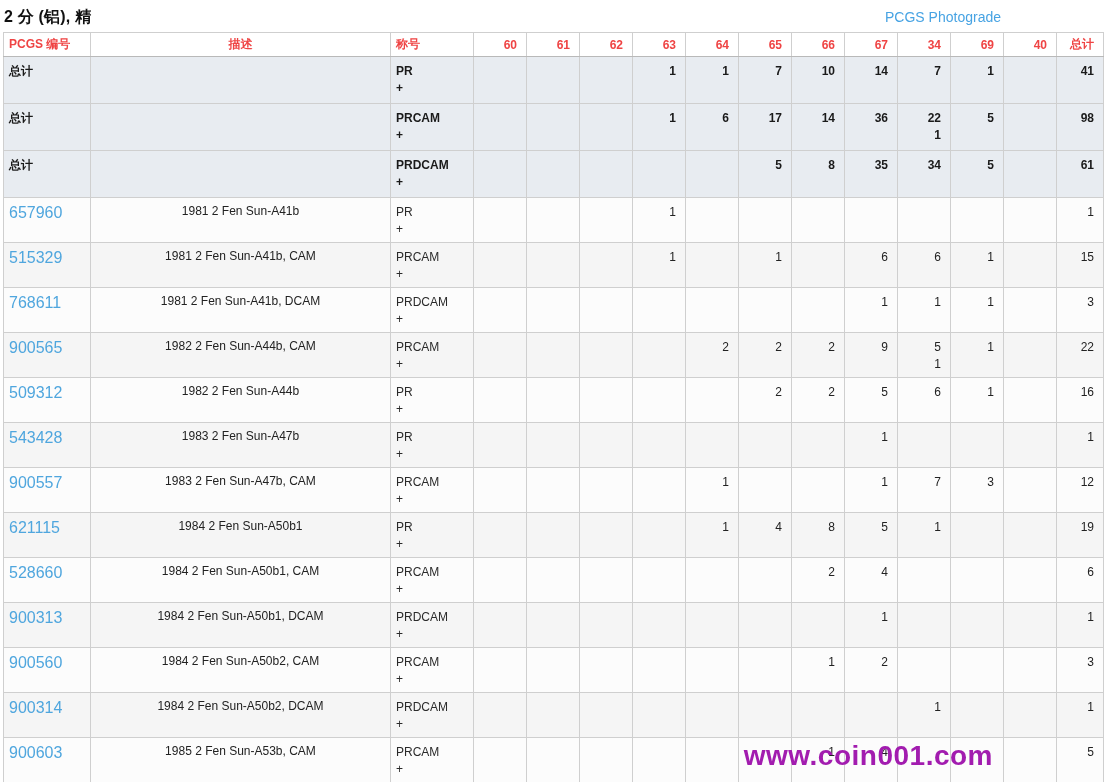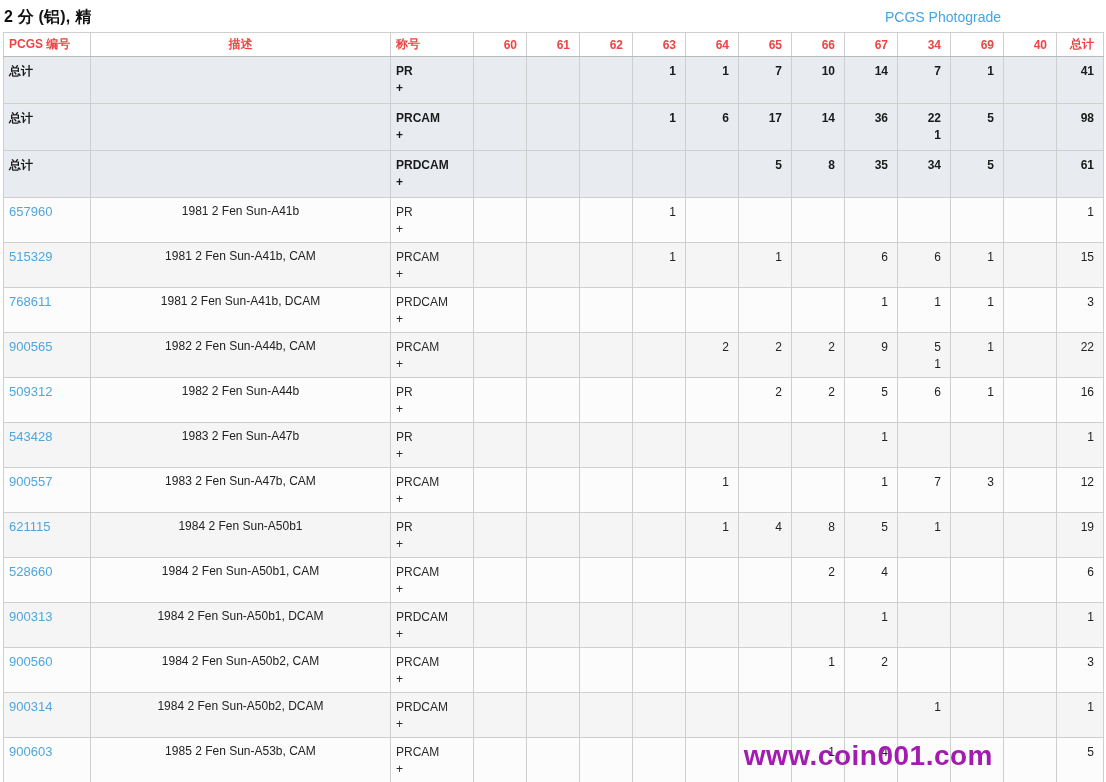--- a/index.html
+++ b/index.html
@@ -57,21 +57,21 @@
   tr.total-row { height: 47px; background: #e8ecf1; }
   tr.total-row td { font-weight: bold; color: #1a1a1a; }
   tr.data-row { height: 45px; background: #fcfcfc; }
   tr.data-row.stripe { background: #f5f5f5; }
 
   td { padding: 6px 5px 0 5px; color: #222222; }
   td.num, td.col-total { text-align: right; padding-right: 9px; }
   td .line { line-height: 17px; min-height: 17px; }
 
   td.col-id a {
-    color: #4fa6de; text-decoration: none; font-size: 13px;
+    color: #4fa6de; text-decoration: none; font-size: 16px;
   }
   td.col-desig { color: #2a2a2a; }
 
   .watermark {
     position: absolute;
     right: 13px; top: 740px;
     font-size: 28px; font-weight: bold;
     color: #a21caf;
     letter-spacing: 0.5px;
     pointer-events: none;

